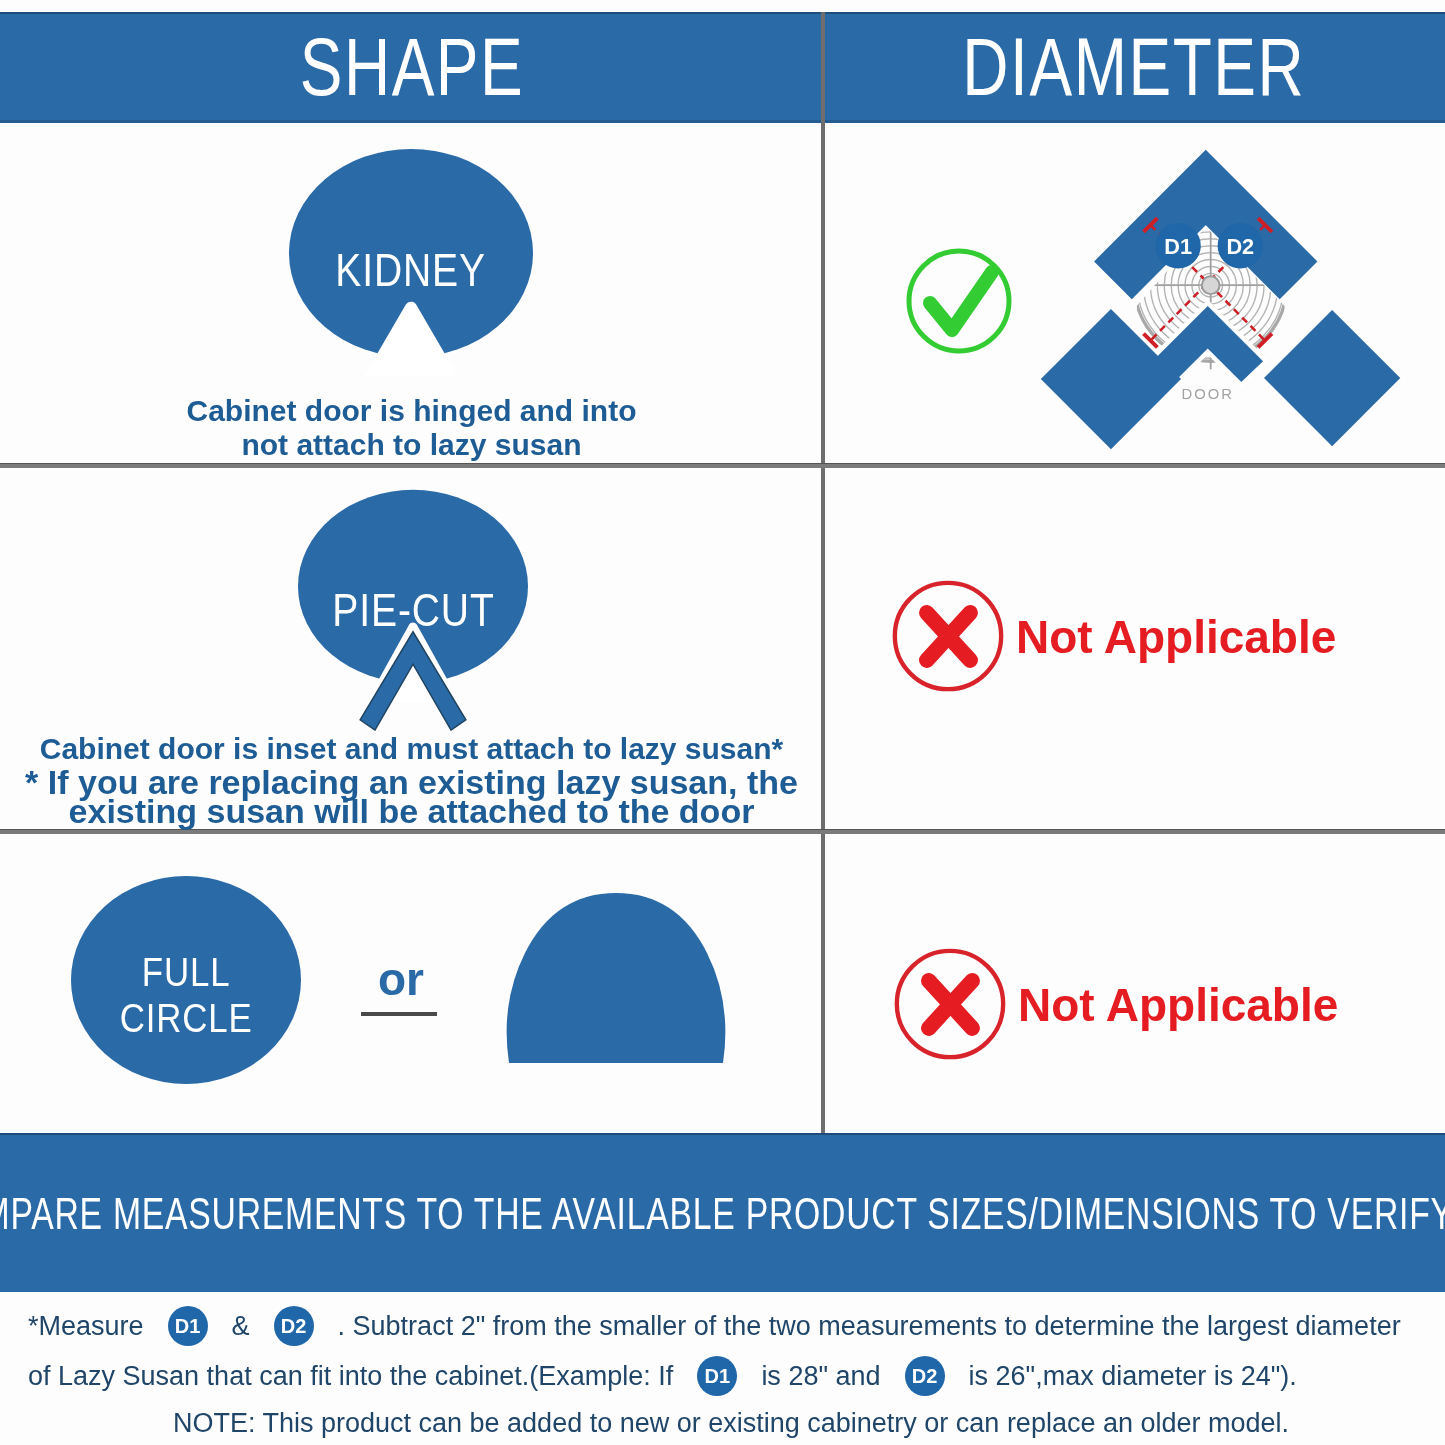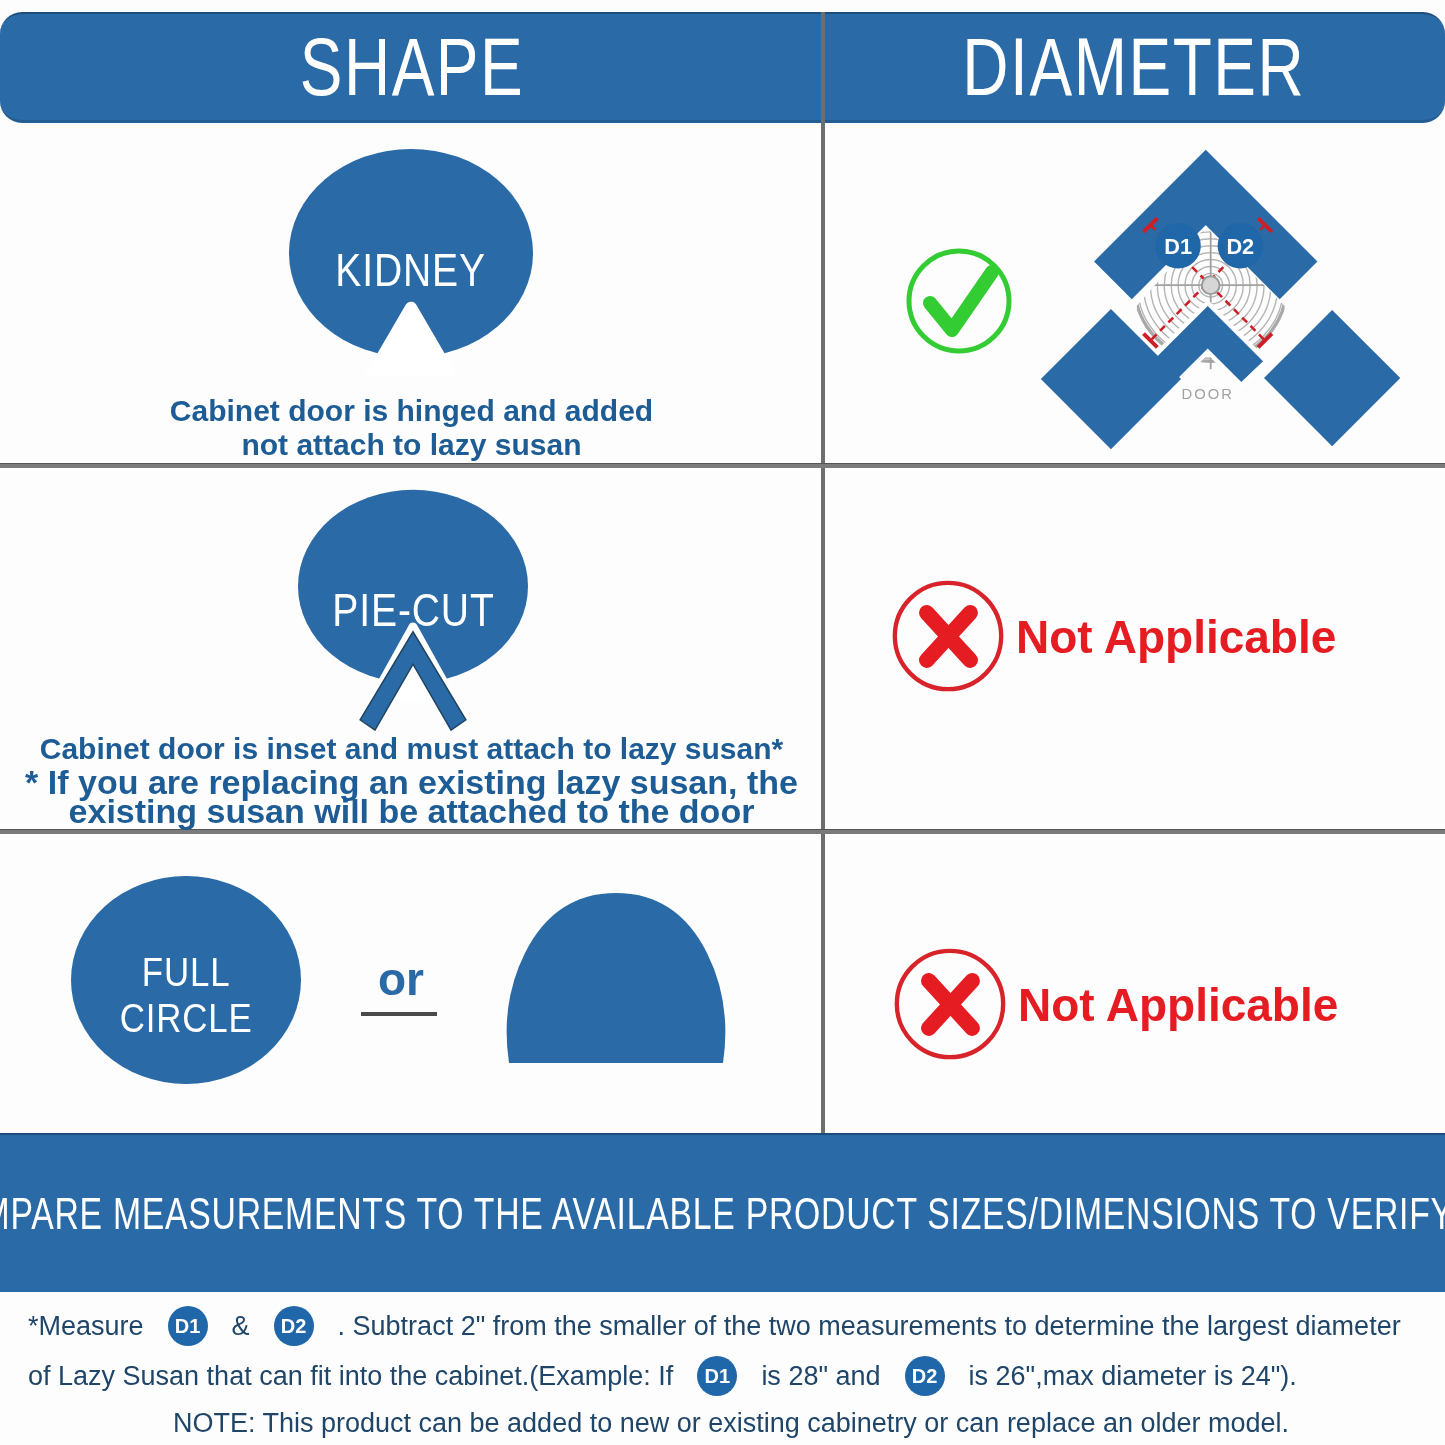--- a/index.html
+++ b/index.html
@@ -1,20 +1,20 @@
 <!DOCTYPE html>
 <html><head>
 <meta charset="utf-8">
 <style>
   html,body{margin:0;padding:0;background:#ffffff;}
   .page{position:relative;width:1445px;height:1445px;background:#fdfdfd;overflow:hidden;
         font-family:"Liberation Sans", sans-serif;}
   
   .header-band{position:absolute;left:0;top:12px;width:1445px;height:106px;background:#2a6aa7;
-               border-top:2px solid #1d4e7d;border-bottom:3px solid #235d92;display:flex;border-radius:22px;}
+               border-top:2px solid #1d4e7d;border-bottom:3px solid #235d92;display:flex;}
   .header-cell{display:flex;align-items:center;justify-content:center;color:#ffffff;}
   .header-cell.left{width:823px;}
   .header-cell.right{width:622px;}
   .hdr-text{font-size:82px;letter-spacing:2px;display:inline-block;transform:scaleX(0.78);transform-origin:center;}
   .vdivider{position:absolute;left:821px;top:12px;width:4px;height:1121px;background:#6e6e6e;}
   .hdivider{position:absolute;left:0;width:1445px;height:4px;background:#7b7b7b;border-top:1px solid #555;}
   .hdiv1{top:463px;}
   .hdiv2{top:829px;}
   .banner{position:absolute;left:0;top:1133px;width:1445px;height:157px;background:#2a6aa7;
           border-top:2px solid #1c4c7c;display:flex;align-items:center;justify-content:center;}
@@ -58,21 +58,21 @@
   <div class="hdivider hdiv2"></div>
 
   <svg class="abs" style="left:287px;top:146px" width="248" height="230" viewBox="0 0 250 230">
     <ellipse cx="125" cy="107" rx="123" ry="105" fill="#2a6aa7"></ellipse>
     <path d="M125,162 L83,234 L167,234 Z" fill="#ffffff" stroke="#ffffff" stroke-width="12" stroke-linejoin="round"></path>
   </svg>
   <div class="abs shape-label" style="left:287px;top:222px;width:248px;font-size:46px">
     <span class="cond">KIDNEY</span>
   </div>
   <div class="abs caption" style="left:0;top:394px;width:823px;font-size:30px;line-height:34px">
-    <div>Cabinet door is hinged and added</div>
+    <div>Cabinet door is hinged and into</div>
     <div>not attach to lazy susan</div>
   </div>
 
   <svg class="abs" style="left:904px;top:246px" width="110" height="110" viewBox="0 0 110 110">
     <circle cx="55" cy="55" r="50" fill="none" stroke="#33cc33" stroke-width="5"></circle>
     <path d="M26,57 L48,84 L88,26" fill="none" stroke="#33cc33" stroke-width="14" stroke-linecap="round" stroke-linejoin="round"></path>
   </svg>
 
   <svg class="abs" style="left:1028px;top:140px" width="395" height="326" viewBox="0 0 400 330">
     <defs>

